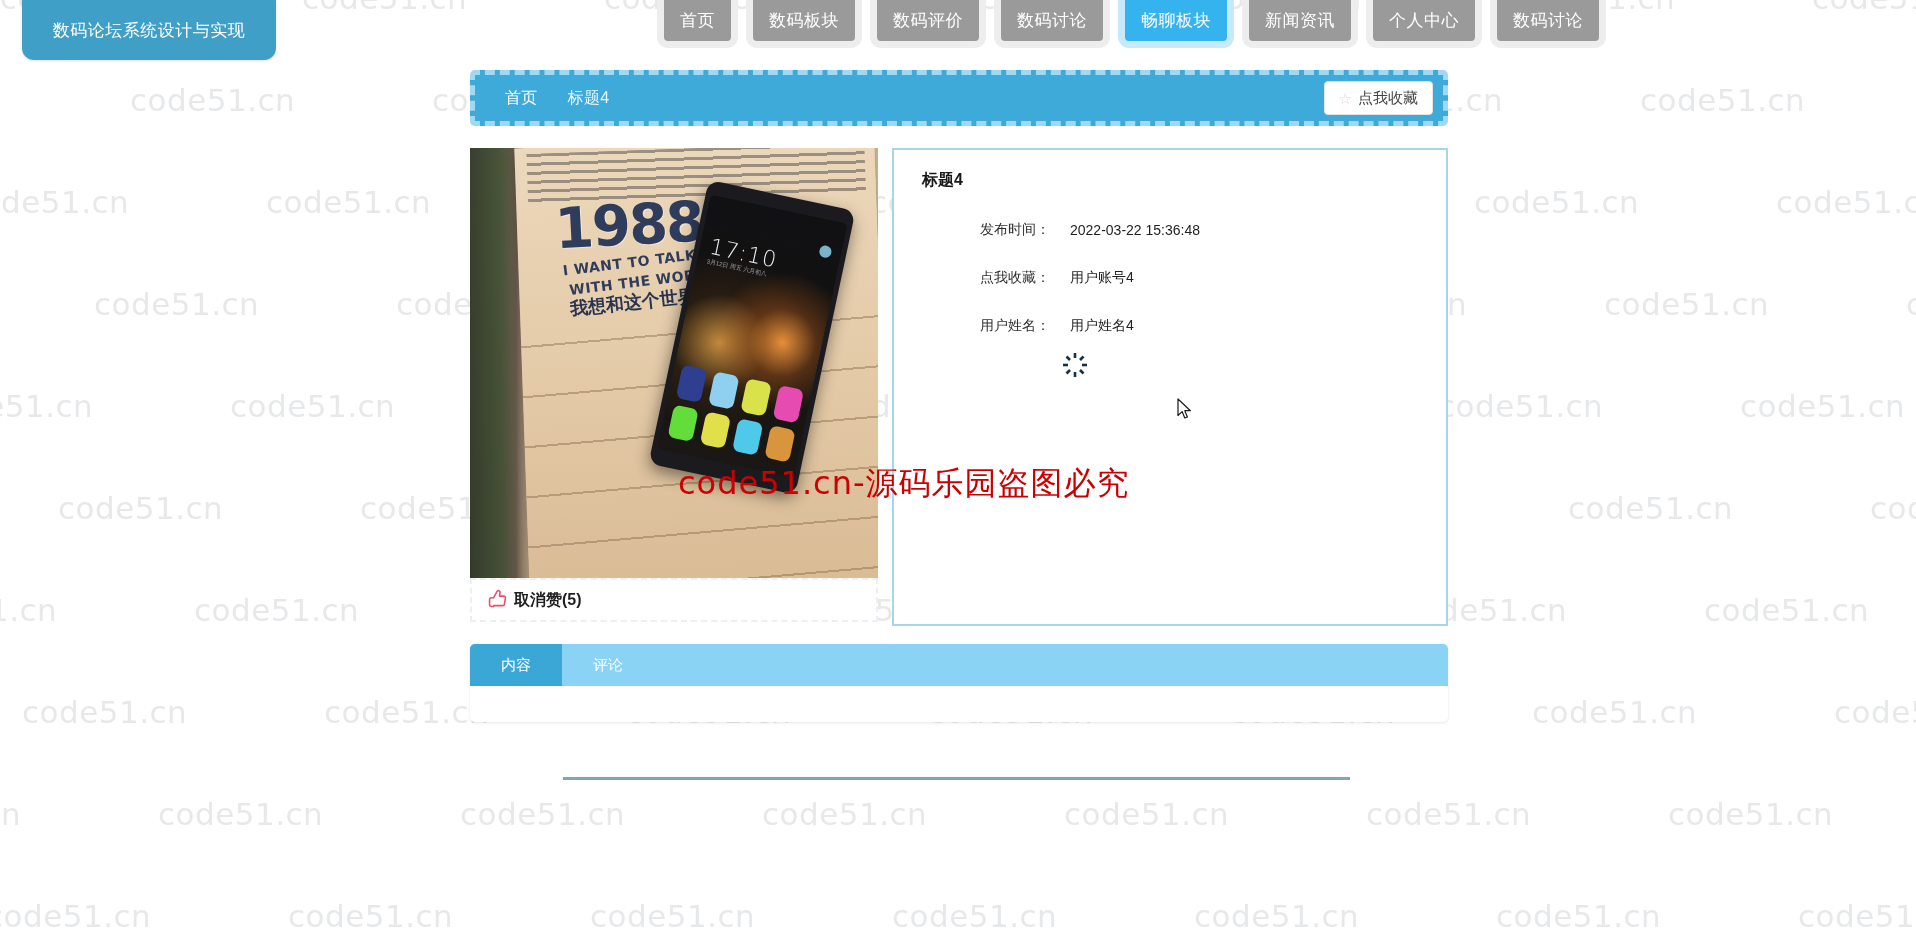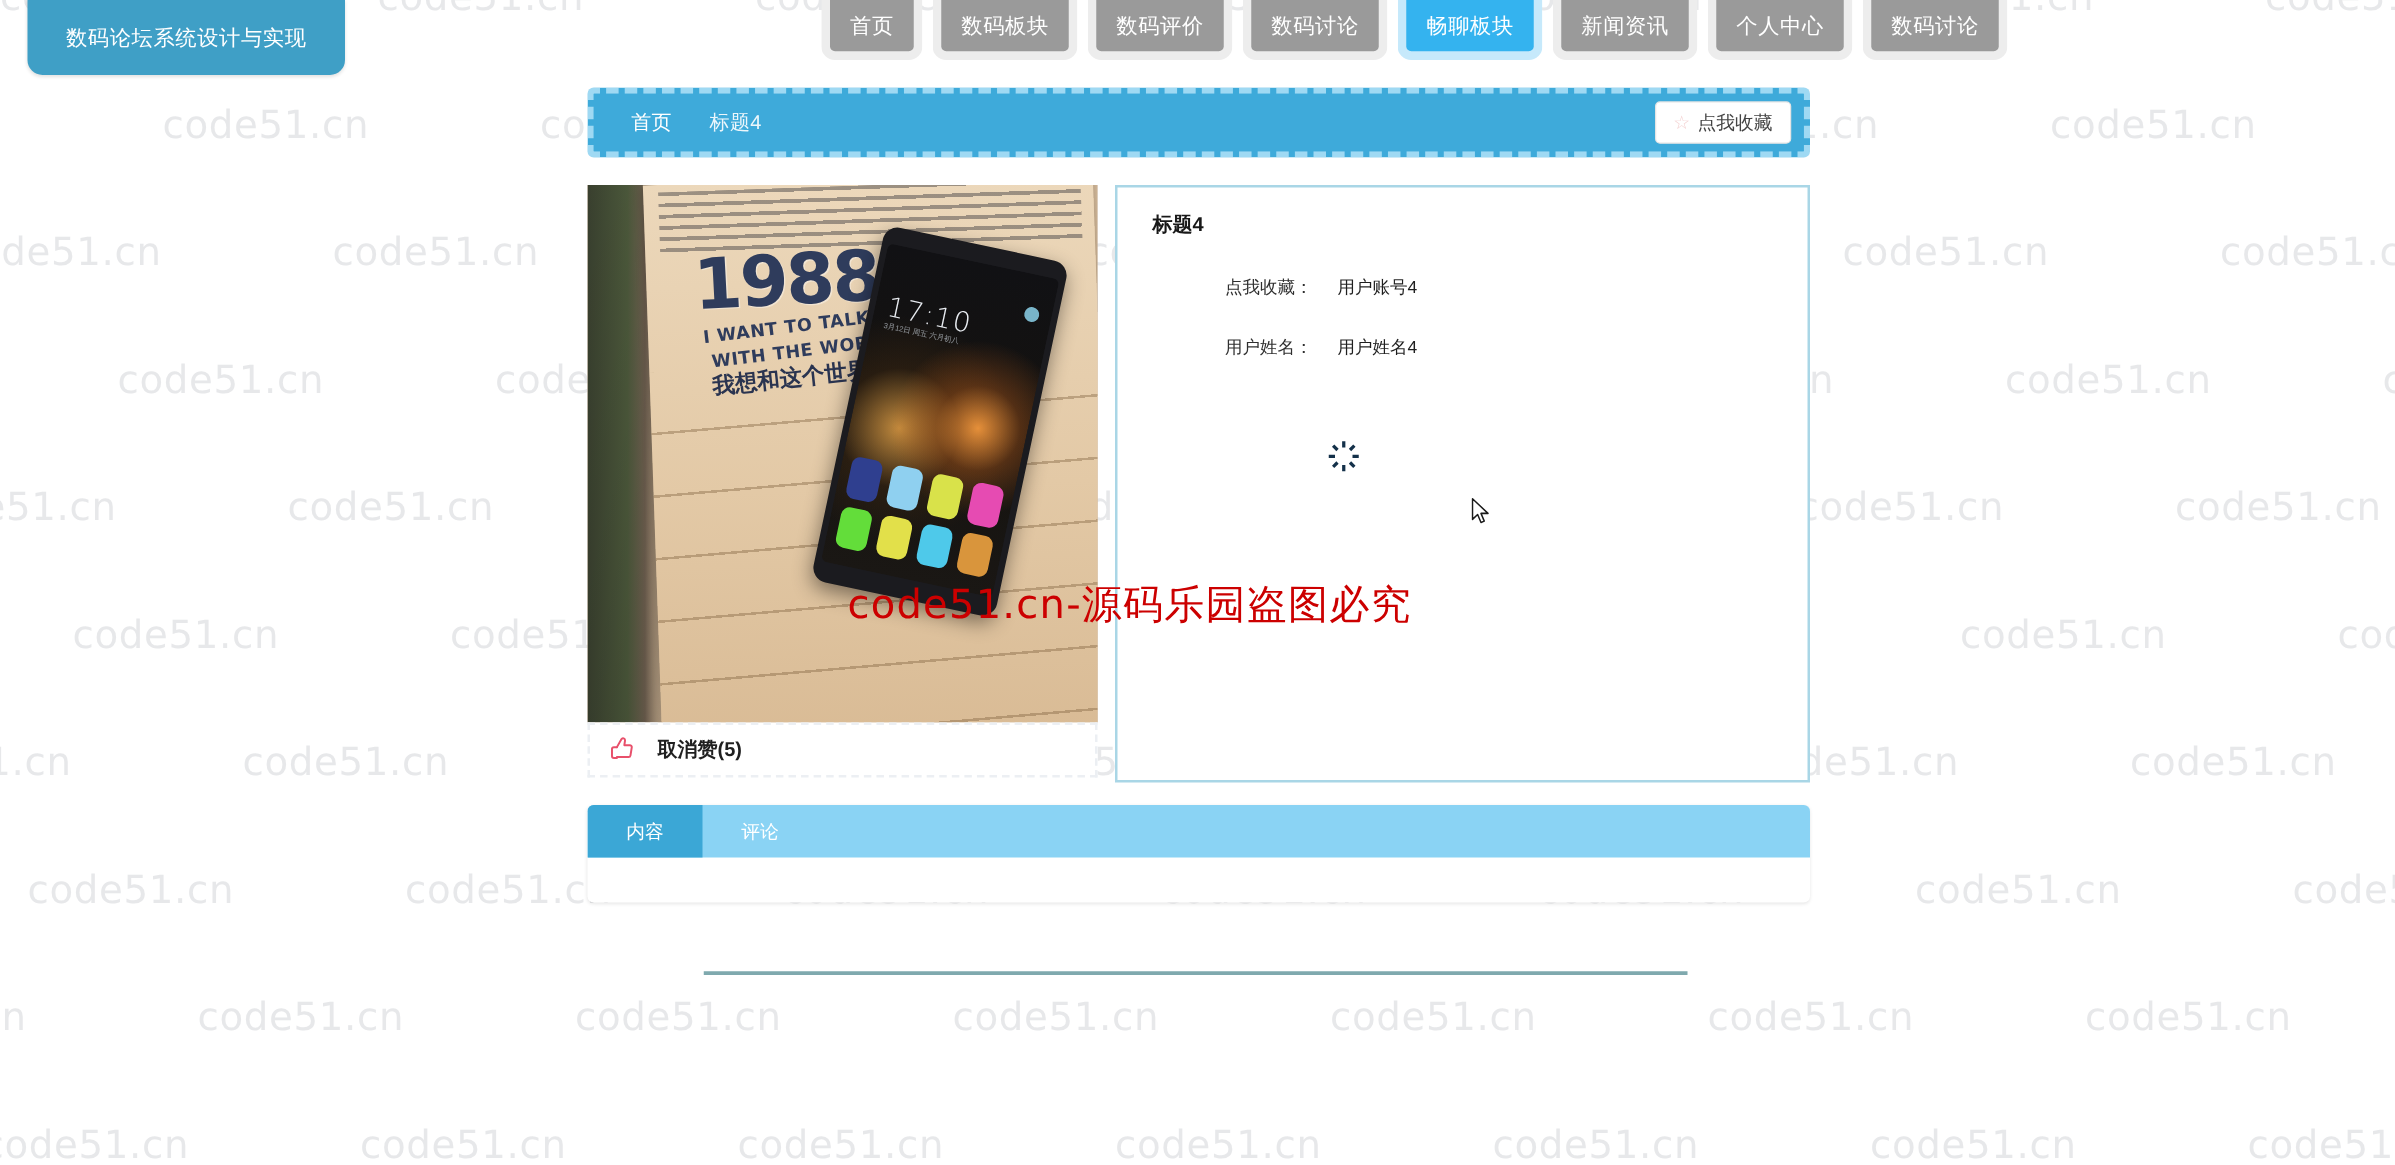--- a/index.html
+++ b/index.html
@@ -277,21 +277,21 @@
   
   #likebar {
     position: absolute;
     left: 470px; top: 578px;
     width: 408px; height: 44px;
     border: 2px dashed #eceff3;
     background: #ffffff;
     display: flex;
     align-items: center;
     padding-left: 16px;
-    gap: 19px;
+    gap: 7px;
   }
   #like-label {
     font-size: 16px;
     font-weight: 600;
     color: #1f1f1f;
   }
   .thumb-icon { color: #e8506b; font-size: 17px; line-height: 1; }
 
   
   #infopanel {
@@ -446,20 +446,24 @@
         <path d="M7 22H4a2 2 0 0 1-2-2v-7a2 2 0 0 1 2-2h3"></path>
         <path d="M7 11l4.5-8a2 2 0 0 1 3.7 1.3L14.5 9H20a2 2 0 0 1 2 2.3l-1.3 8A2 2 0 0 1 18.7 21H7"></path>
       </svg>
     </span>
     <span id="like-label">取消赞(5)</span>
   </div>
 
   <div id="infopanel">
     <div id="info-title">标题4</div>
 
+    <div class="inforow">
+      <span class="infolabel">发布时间：</span>
+      <span class="infoval">2022-03-22 15:36:48</span>
+    </div>
     <div class="inforow">
       <span class="infolabel">点我收藏：</span>
       <span class="infoval">用户账号4</span>
     </div>
     <div class="inforow">
       <span class="infolabel">用户姓名：</span>
       <span class="infoval">用户姓名4</span>
     </div>
 
     <div class="spinner">

